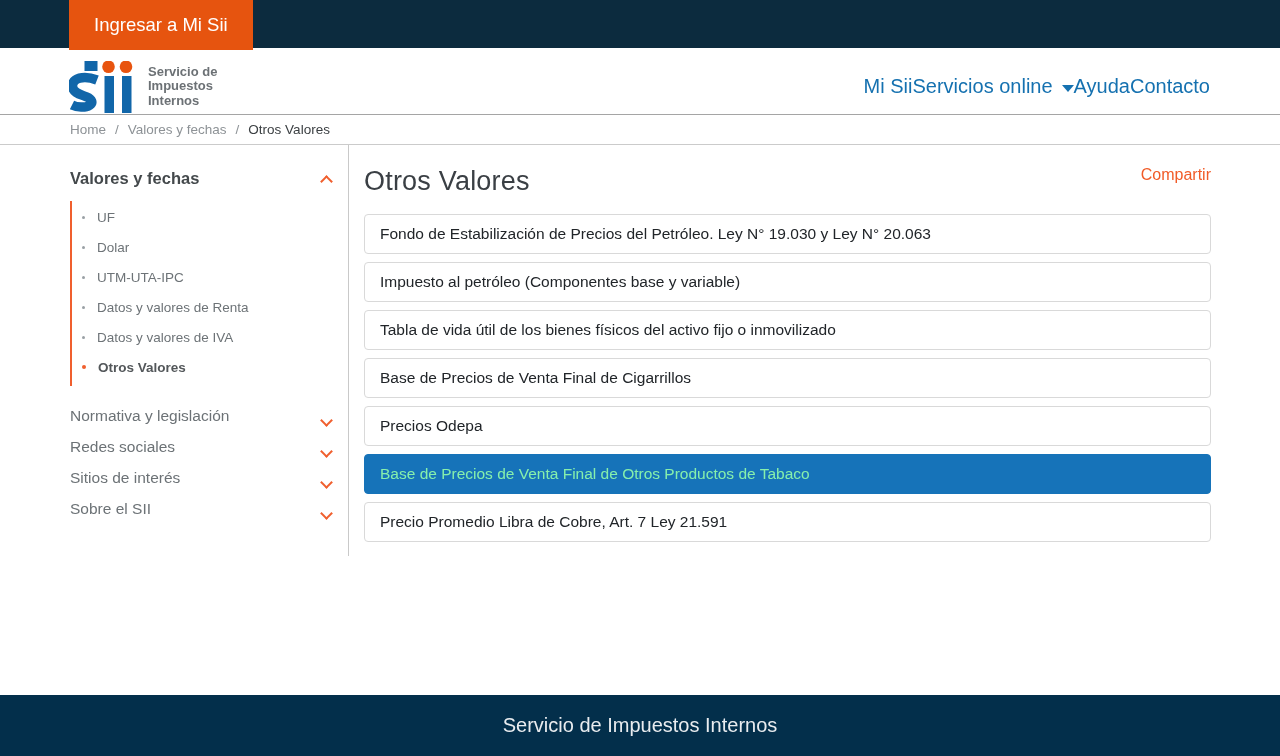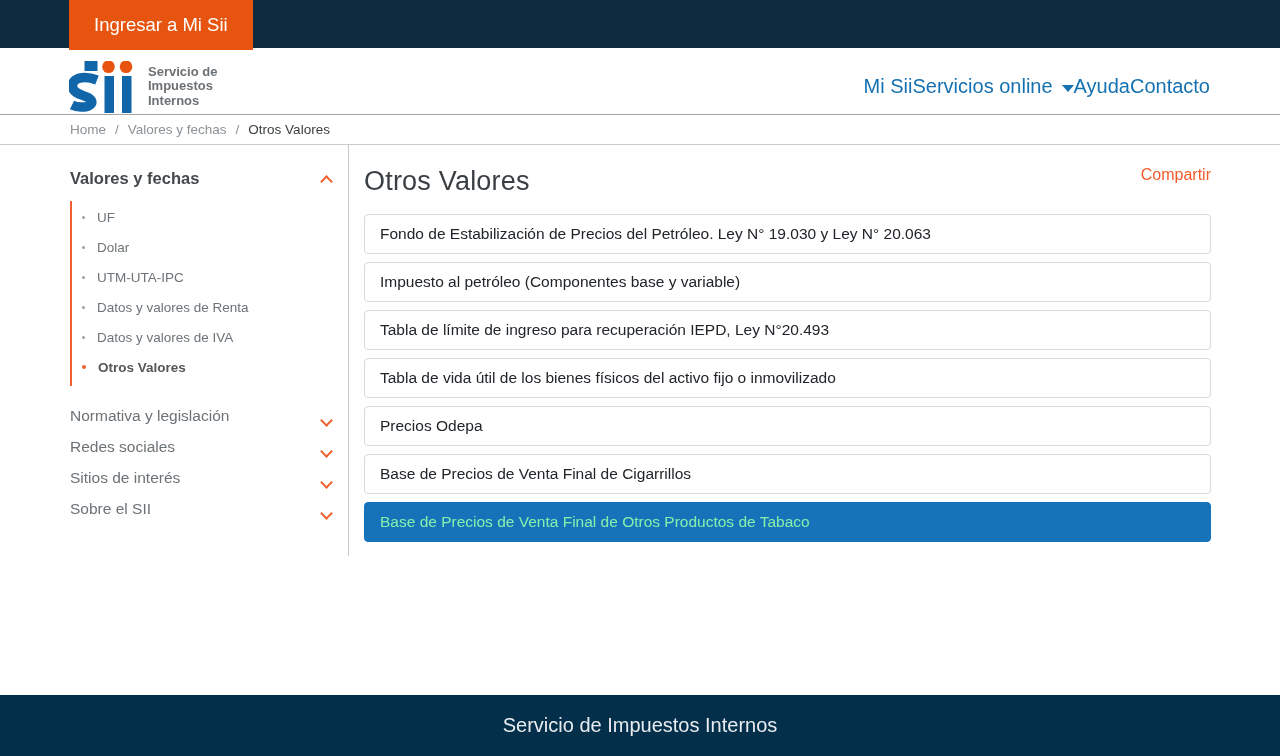--- a/index.html
+++ b/index.html
@@ -170,25 +170,25 @@
     </aside>
 
     <section class="content">
       <div class="content-head">
         <h1>Otros Valores</h1>
         <a class="share">Compartir</a>
       </div>
       <div class="accordion">
         <div class="acc-item">Fondo de Estabilización de Precios del Petróleo. Ley N° 19.030 y Ley N° 20.063</div>
         <div class="acc-item">Impuesto al petróleo (Componentes base y variable)</div>
-        <div class="acc-item">Tabla de límite de ingreso para recuperación IEPD, Ley N°20.493</div>
         <div class="acc-item">Tabla de vida útil de los bienes físicos del activo fijo o inmovilizado</div>
+        <div class="acc-item">Base de Precios de Venta Final de Cigarrillos</div>
         <div class="acc-item">Precios Odepa</div>
-        <div class="acc-item">Base de Precios de Venta Final de Cigarrillos</div>
         <div class="acc-item selected">Base de Precios de Venta Final de Otros Productos de Tabaco</div>
+        <div class="acc-item">Precio Promedio Libra de Cobre, Art. 7 Ley 21.591</div>
       </div>
     </section>
 
   </div>
 
   <footer>
     <span>Servicio de Impuestos Internos</span>
   </footer>
 
 </div>

